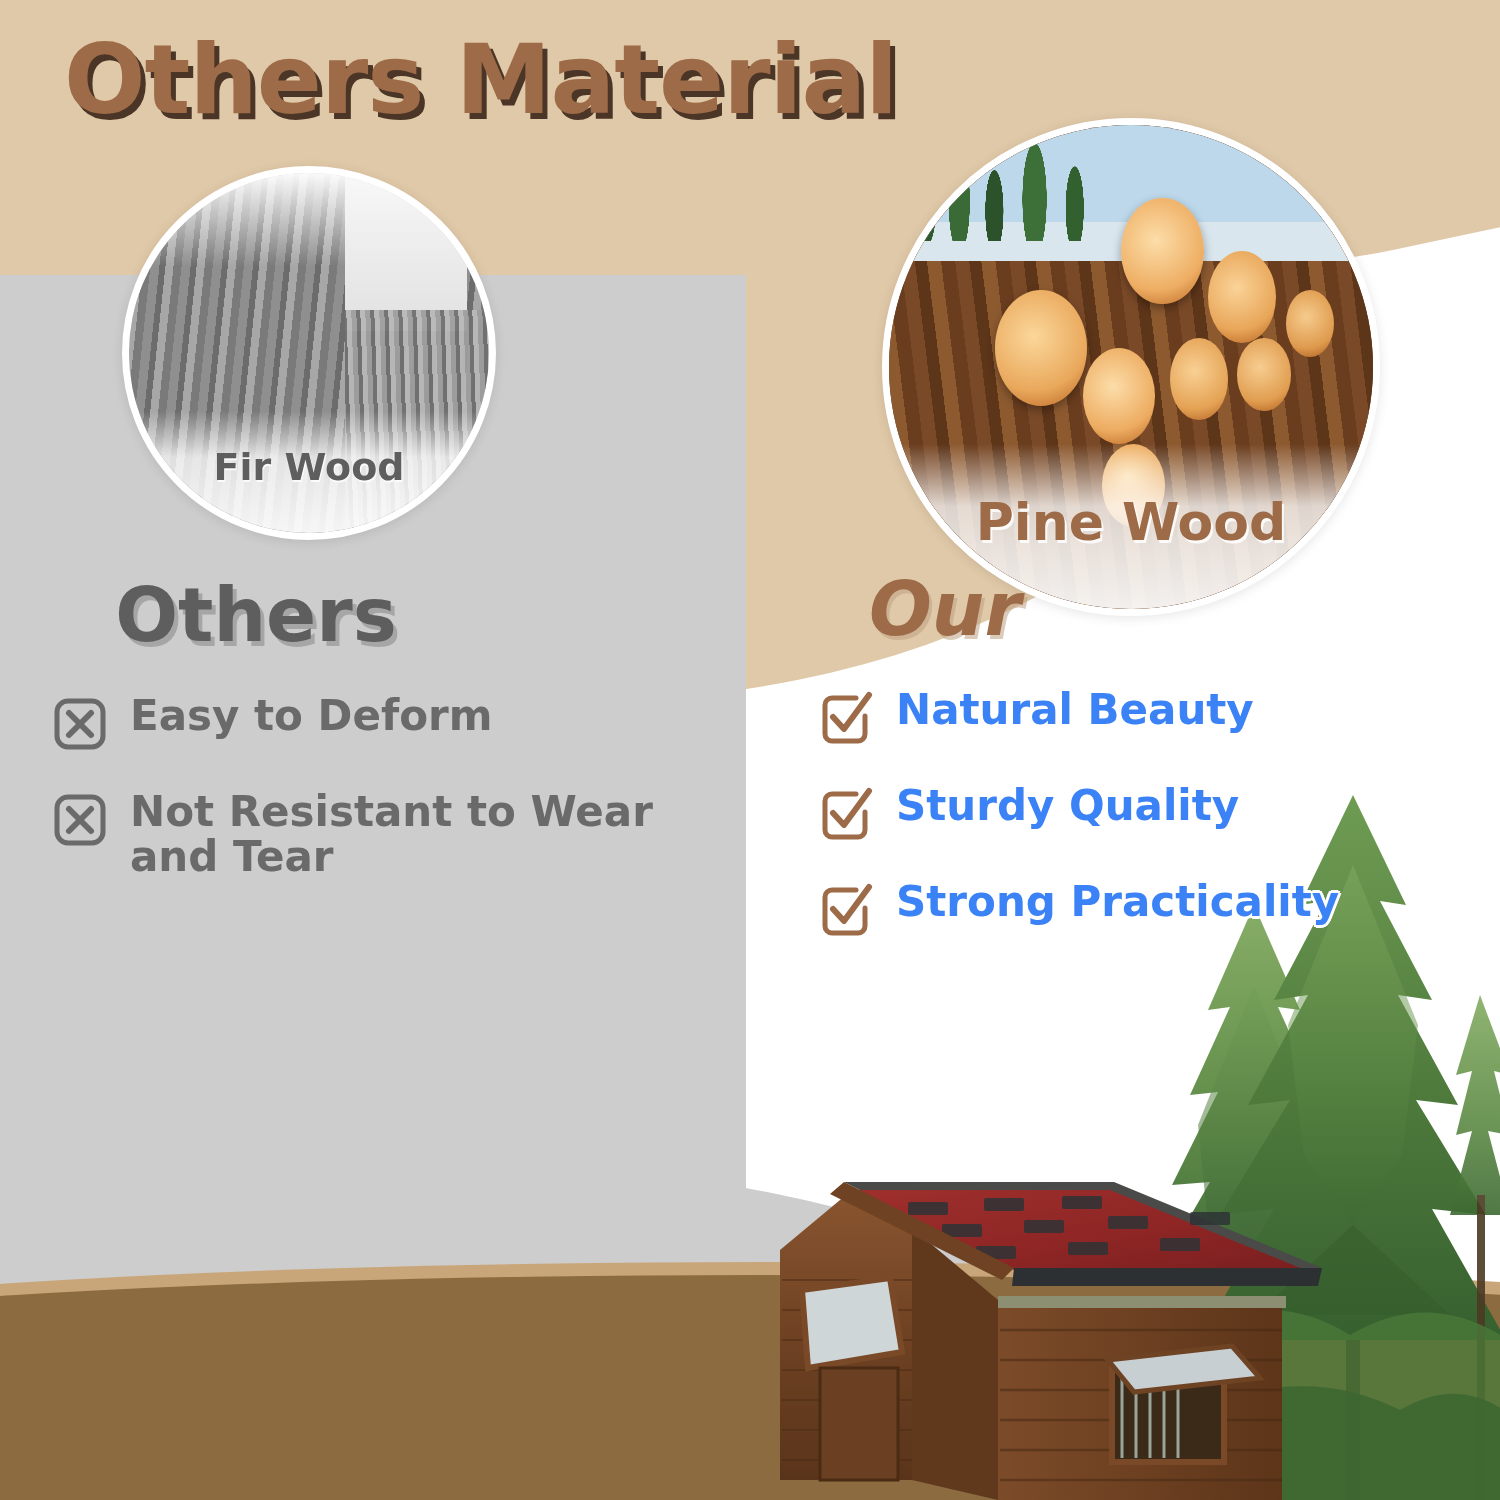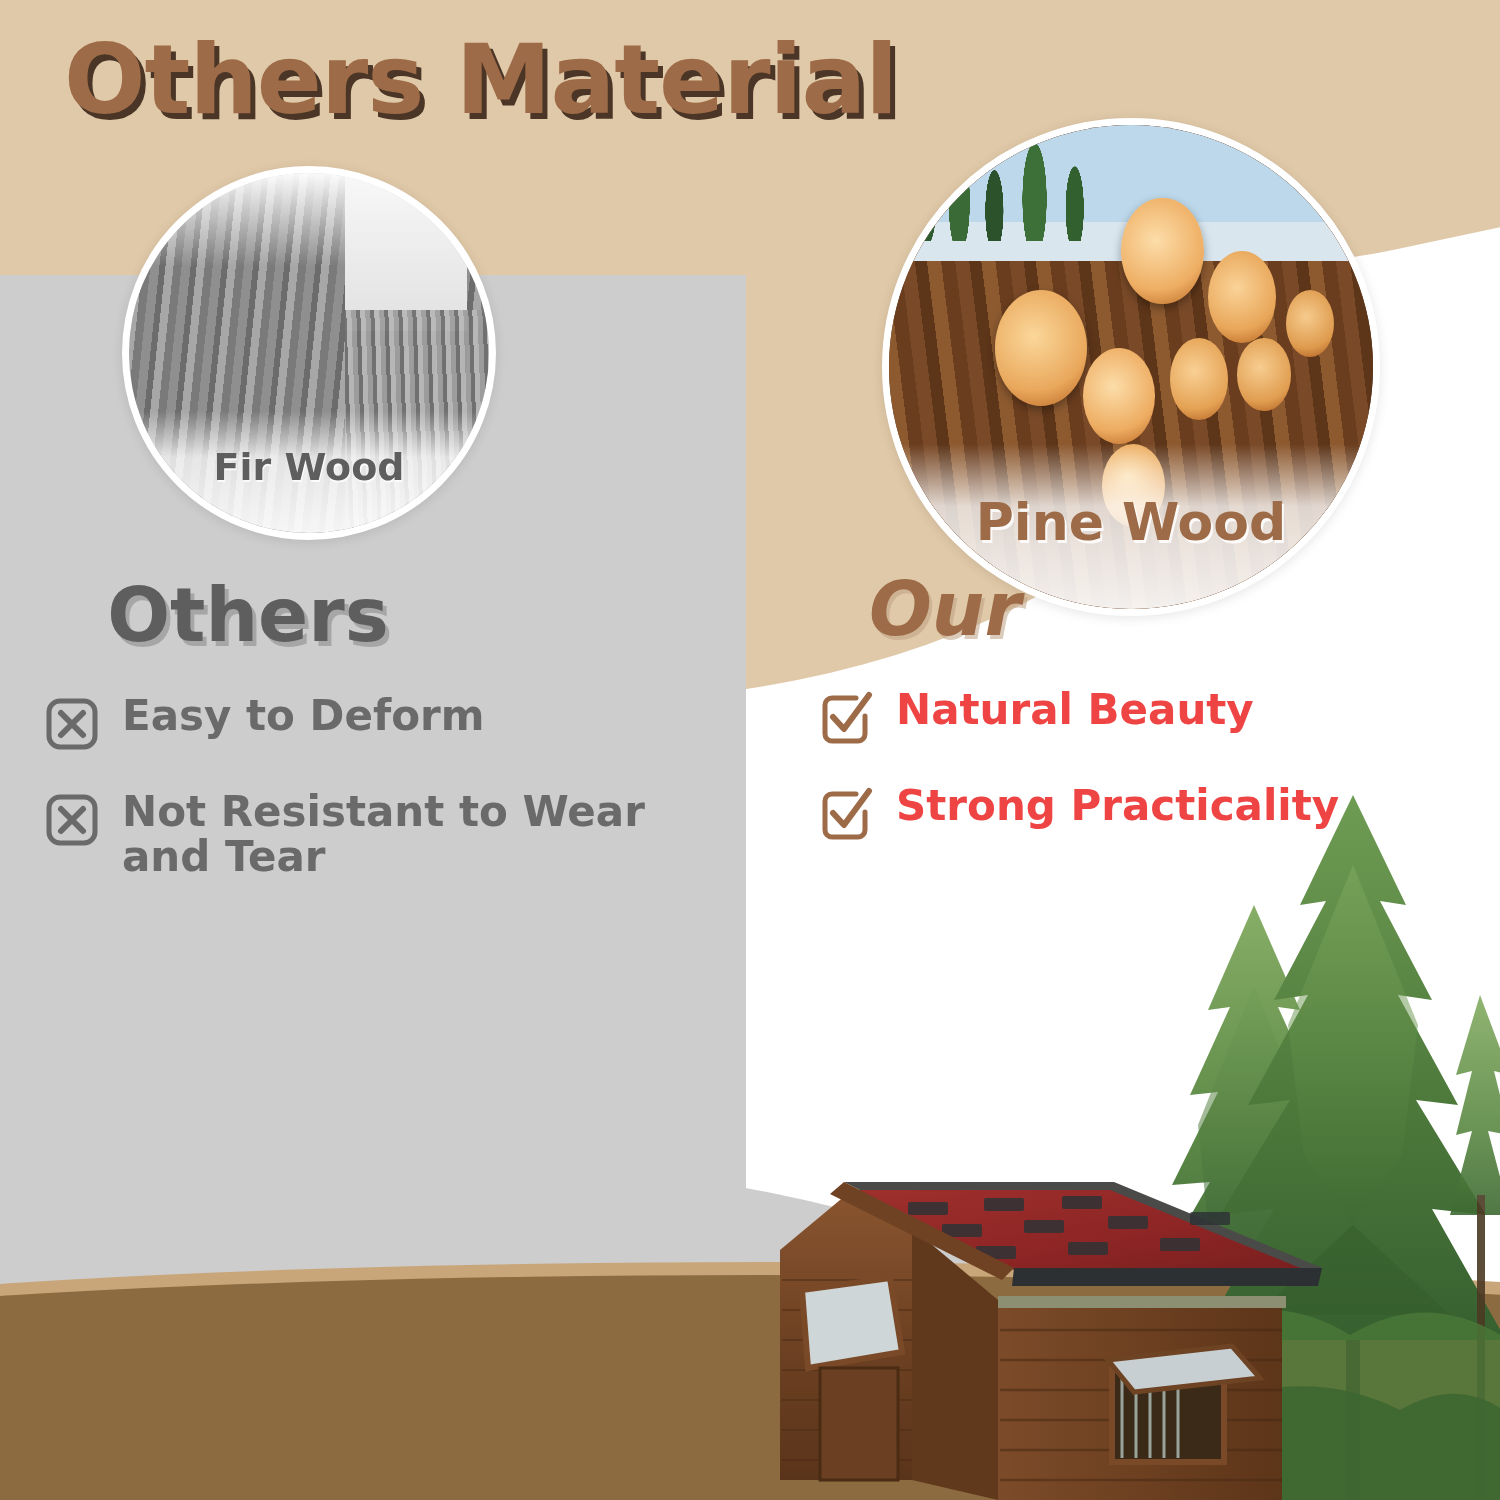--- a/index.html
+++ b/index.html
@@ -121,21 +121,21 @@
   .log.e2{left:48%;top:15%;width:17%;height:22%;background:radial-gradient(circle at 42% 40%,#fcdda9,#eeae63 62%,#cb7f38 86%,#8c4f22 100%);box-shadow:0 4px 10px rgba(0,0,0,.35);}
   .log.e3{left:66%;top:26%;width:14%;height:19%;background:radial-gradient(circle at 42% 40%,#fad398,#e8a659 62%,#c4752f 88%,#7f4720 100%);}
   .log.e4{left:40%;top:46%;width:15%;height:20%;background:radial-gradient(circle at 42% 40%,#fcdda9,#edac61 62%,#c87a35 88%,#83491f 100%);}
   .log.e5{left:58%;top:44%;width:12%;height:17%;background:radial-gradient(circle at 42% 40%,#f9d094,#e4a254 64%,#be7030 90%,#7b451d 100%);}
   .log.e6{left:72%;top:44%;width:11%;height:15%;background:radial-gradient(circle at 42% 40%,#f7cd90,#e09d50 64%,#ba6c2c 90%,#77421b 100%);}
   .log.e7{left:44%;top:66%;width:13%;height:17%;background:radial-gradient(circle at 42% 40%,#fcdda9,#eaa85c 62%,#c2742f 88%,#7d461e 100%);}
   .log.e8{left:82%;top:34%;width:10%;height:14%;background:radial-gradient(circle at 42% 40%,#f6cb8d,#de9a4d 64%,#b76a2b 90%,#74401a 100%);}
 
   
   .col{position:absolute;}
-  #col-left{left:0;top:578px;width:746px;}
+  #col-left{left:8px;top:578px;width:746px;}
   #col-right{left:760px;top:572px;width:740px;}
 
   .col-head{
     text-align:center;font-weight:700;
     font-family:"DejaVu Sans", sans-serif;
     line-height:1;
   }
   #head-others{font-size:74px;color:#5e5e5e;text-shadow:4px 5px 0 rgba(120,120,120,.45);margin-left:-250px;}
   #head-our{font-size:74px;color:#9d6b47;text-shadow:3px 4px 0 rgba(190,160,130,.55);margin-left:-370px;font-style:italic;}
 
@@ -148,21 +148,21 @@
   #col-right .row{padding-left:58px;}
 
   .row-text{
     font-size:42px;font-weight:700;line-height:1.06;
     font-family:"DejaVu Sans", sans-serif;
     white-space:pre-line;
     padding-top:2px;
   }
   #col-left .row-text{color:#6a6a6a;}
   #col-right .row-text{
-    color:#ef4444;
+    color:#3b82f6;
     text-shadow:
       -2px -2px 0 #fff, 2px -2px 0 #fff, -2px 2px 0 #fff, 2px 2px 0 #fff,
        0 -3px 0 #fff, 0 3px 0 #fff, -3px 0 0 #fff, 3px 0 0 #fff;
     position:relative;z-index:4;
   }
 
   
   .ico{flex:0 0 auto;width:56px;height:56px;position:relative;margin-top:4px;}
   .ico svg{display:block;width:56px;height:56px;overflow:visible;}
 
@@ -250,20 +250,29 @@
       <div class="row">
         <span class="ico">
           <svg viewBox="0 0 56 56">
               <path d="M47 26 V44 a7 7 0 0 1 -7 7 H14 a7 7 0 0 1 -7 -7 V15 a7 7 0 0 1 7 -7 H38" fill="none" stroke="#9d6b47" stroke-width="5" stroke-linecap="round"></path>
               <path d="M15 27 L26 39 L51 5" fill="none" stroke="#9d6b47" stroke-width="6" stroke-linecap="round" stroke-linejoin="round"></path>
             </svg>
         </span>
         <span class="row-text">Natural Beauty</span>
       </div>
 
+      <div class="row">
+        <span class="ico">
+          <svg viewBox="0 0 56 56">
+              <path d="M47 26 V44 a7 7 0 0 1 -7 7 H14 a7 7 0 0 1 -7 -7 V15 a7 7 0 0 1 7 -7 H38" fill="none" stroke="#9d6b47" stroke-width="5" stroke-linecap="round"></path>
+              <path d="M15 27 L26 39 L51 5" fill="none" stroke="#9d6b47" stroke-width="6" stroke-linecap="round" stroke-linejoin="round"></path>
+            </svg>
+        </span>
+        <span class="row-text">Sturdy Quality</span>
+      </div>
 
 
       <div class="row">
         <span class="ico">
           <svg viewBox="0 0 56 56">
               <path d="M47 26 V44 a7 7 0 0 1 -7 7 H14 a7 7 0 0 1 -7 -7 V15 a7 7 0 0 1 7 -7 H38" fill="none" stroke="#9d6b47" stroke-width="5" stroke-linecap="round"></path>
               <path d="M15 27 L26 39 L51 5" fill="none" stroke="#9d6b47" stroke-width="6" stroke-linecap="round" stroke-linejoin="round"></path>
             </svg>
         </span>
         <span class="row-text">Strong Practicality</span>

